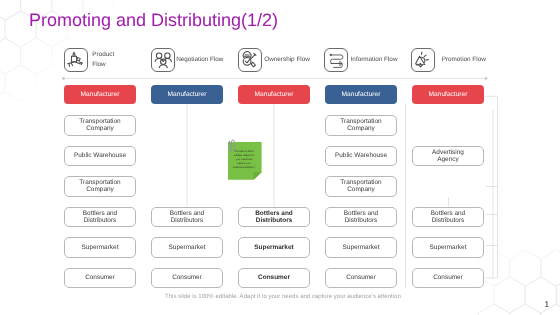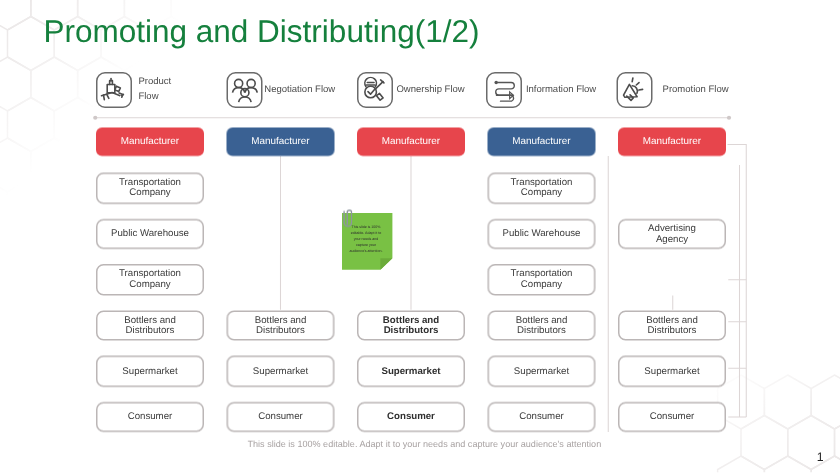--- a/index.html
+++ b/index.html
@@ -1,21 +1,21 @@
 <!DOCTYPE html>
 <html><head>
 <meta charset="utf-8">
 <style>
   html,body{margin:0;padding:0;}
   body{width:560px;height:315px;overflow:hidden;background:#ffffff;-webkit-font-smoothing:antialiased;text-rendering:geometricPrecision;
        font-family:"Liberation Sans",sans-serif;position:relative;}
   .slide{position:absolute;inset:0;width:560px;height:315px;overflow:hidden;background:#fff;}
   .title,.leglabel,.hdr,.cell,.foot,.pagenum,#note-text,.cell span,.hdr span{transform:translateZ(0);}
   .hexbg{position:absolute;pointer-events:none;}
-  .title{position:absolute;left:29px;top:10px;font-size:21px;color:#15803d;letter-spacing:0px;}
+  .title{position:absolute;left:29px;top:10px;font-size:18px;color:#a21caf;letter-spacing:0px;}
   .legend{position:absolute;display:flex;align-items:center;}
   .legbox{width:24px;height:24px;border:0.8px solid #6b6b6b;border-radius:6px;box-sizing:border-box;
           display:flex;align-items:center;justify-content:center;background:#fff;flex:0 0 auto;}
   .leglabel{font-size:6.35px;color:#4a4a4a;line-height:1.5;white-space:pre-line;}
   .hdr{position:absolute;border-radius:4px;display:flex;align-items:center;
        justify-content:center;color:#fff;font-size:6.6px;box-sizing:border-box;}
   .cell{position:absolute;border:0.8px solid #bbb6b6;border-radius:5px;background:#fff;
         display:flex;align-items:center;justify-content:center;text-align:center;
         font-size:6.45px;color:#3b3b3b;line-height:1.1;box-sizing:border-box;}
   .note{position:absolute;}

